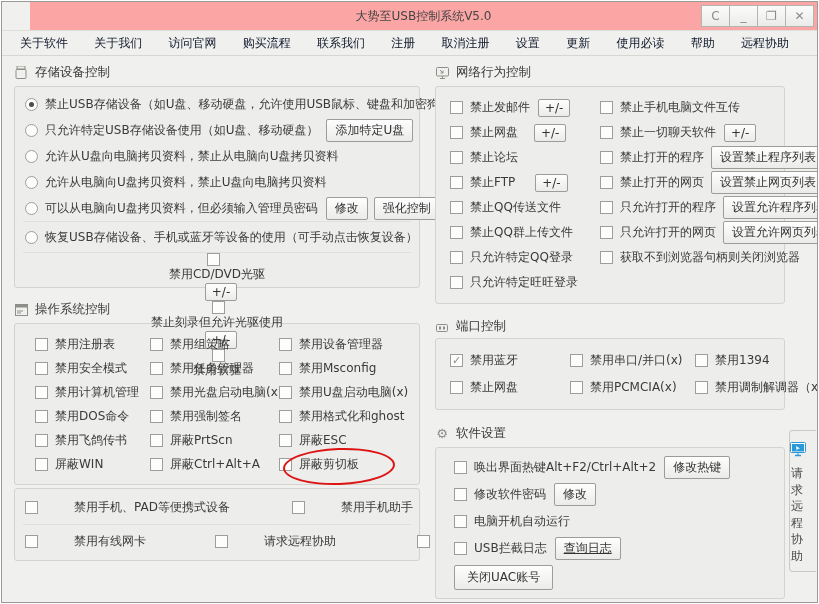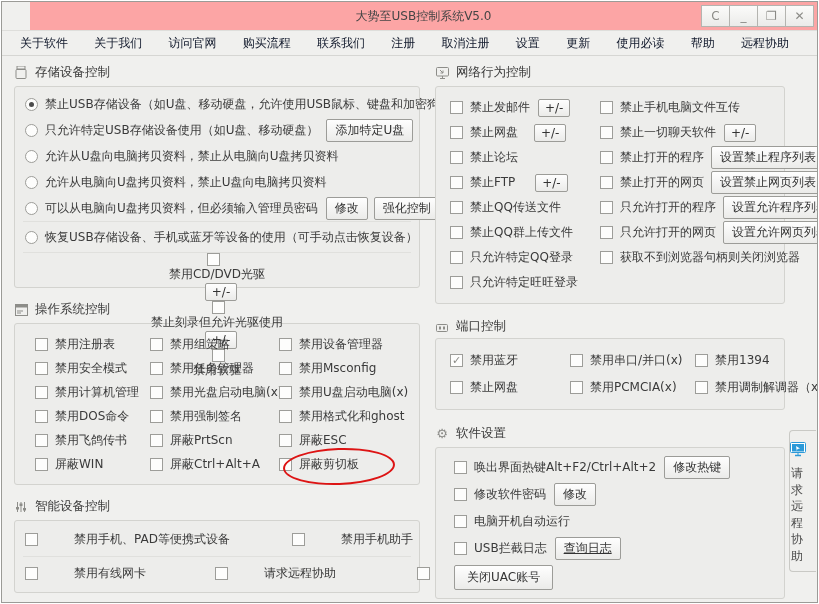--- a/index.html
+++ b/index.html
@@ -222,33 +222,20 @@
             <span class="cb"></span>
             <span class="lbl">屏蔽Ctrl+Alt+A</span>
           </div>
         <div class="cell">
             <span class="cb"></span>
             <span class="lbl">屏蔽剪切板</span>
           </div>
       </div>
     </div>
 
-    <div class="section-hdr" style="margin-top:11px;">
-      <span class="sec-icon">
-        <svg width="12" height="12" viewBox="0 0 12 12">
-            <line x1="2.5" y1="1" x2="2.5" y2="11" stroke="#8d8d89"></line>
-            <line x1="6" y1="1" x2="6" y2="11" stroke="#8d8d89"></line>
-            <line x1="9.5" y1="1" x2="9.5" y2="11" stroke="#8d8d89"></line>
-            <rect x="1" y="6" width="3" height="2.5" fill="#8d8d89"></rect>
-            <rect x="4.5" y="2.5" width="3" height="2.5" fill="#8d8d89"></rect>
-            <rect x="8" y="7" width="3" height="2.5" fill="#8d8d89"></rect>
-          </svg>
-      </span>
-      <span>智能设备控制</span>
-    </div>
 
     <div class="gbox smartbox" style="padding:2px 0;">
       <div class="row">
         <span class="cb"></span>
         <span class="lbl">禁用手机、PAD等便携式设备</span>
         <span class="cb" style="margin-left:33px;"></span>
         <span class="lbl">禁用手机助手</span>
         <span class="btn pm">+/-</span>
       </div>
       <div class="sep"></div>

